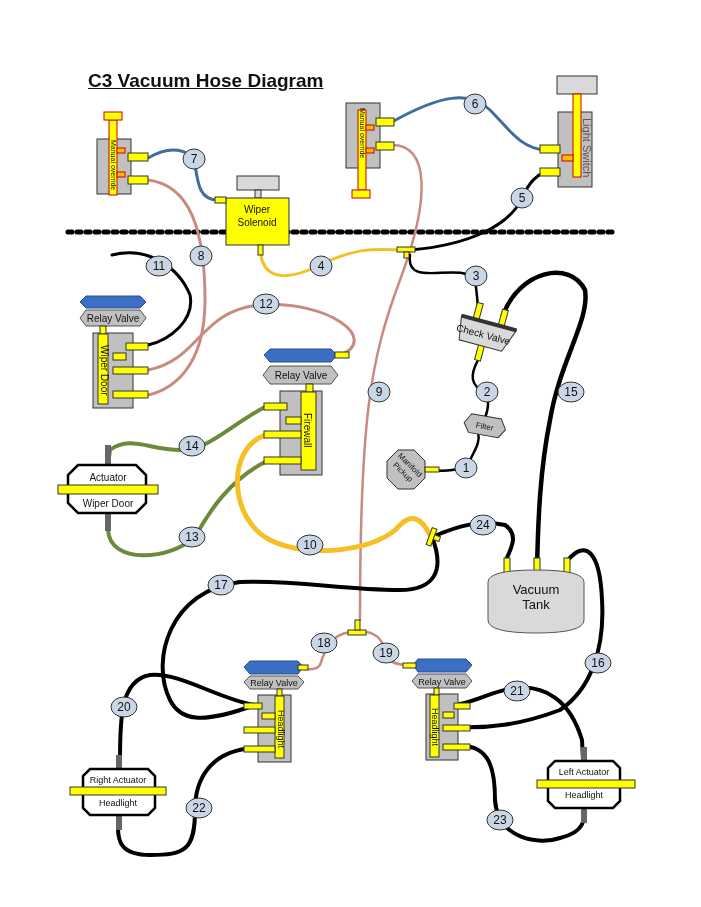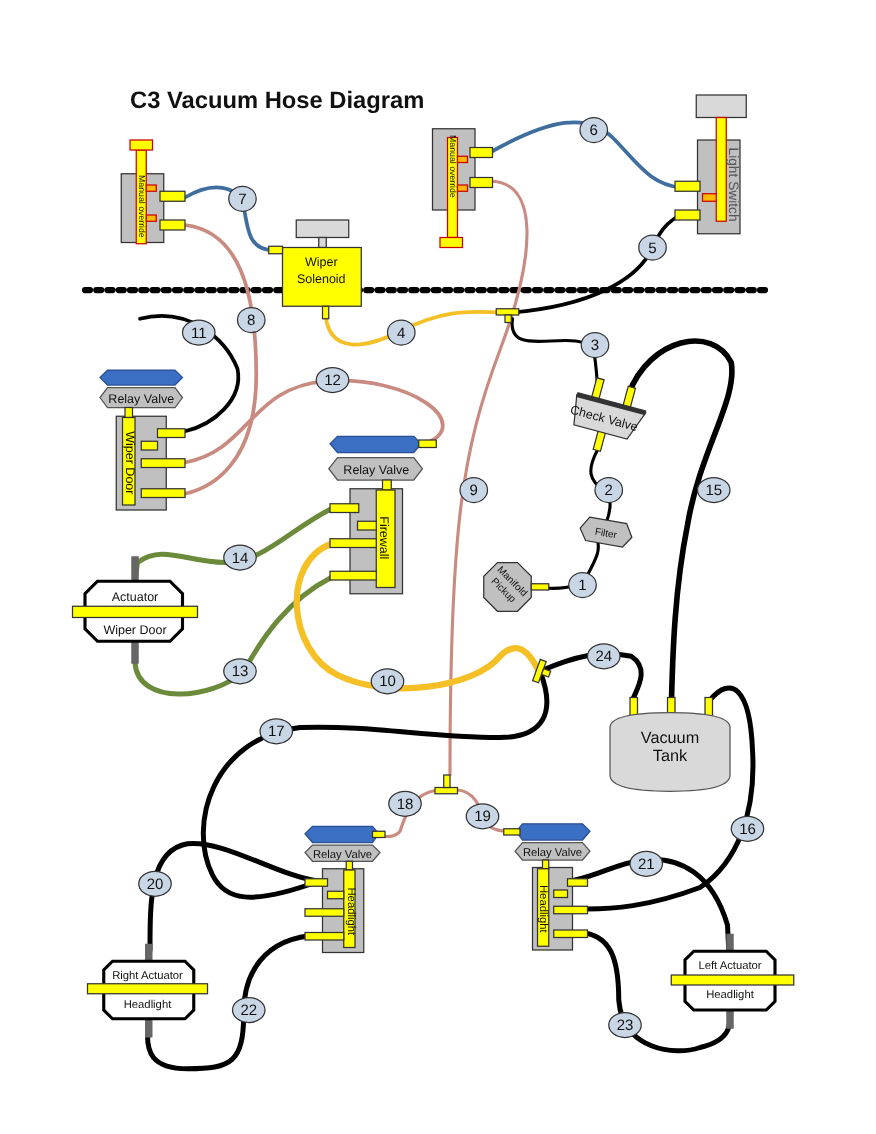--- a/index.html
+++ b/index.html
@@ -1,17 +1,17 @@
 <!DOCTYPE html>
 <html><head>
 <meta charset="utf-8">
 <style>
   html,body{margin:0;padding:0;background:#fff;}
   body{width:701px;height:907px;position:relative;overflow:hidden;font-family:"Liberation Sans",sans-serif;}
-  #title{position:absolute;left:104px;top:70px;font-size:19px;font-weight:bold;color:#111;}
+  #title{position:absolute;left:88px;top:70px;font-size:19px;font-weight:bold;color:#111;text-decoration:underline;}
   svg{position:absolute;left:0;top:0;}
   .lbl{font-family:"Liberation Sans",sans-serif;font-size:10px;fill:#111;}
   .num{font-family:"Liberation Sans",sans-serif;font-size:12px;fill:#111;text-anchor:middle;dominant-baseline:central;}
 </style>
 </head>
 <body>
 
 <div id="title">C3 Vacuum Hose Diagram</div>
 
 <svg width="701" height="907">

